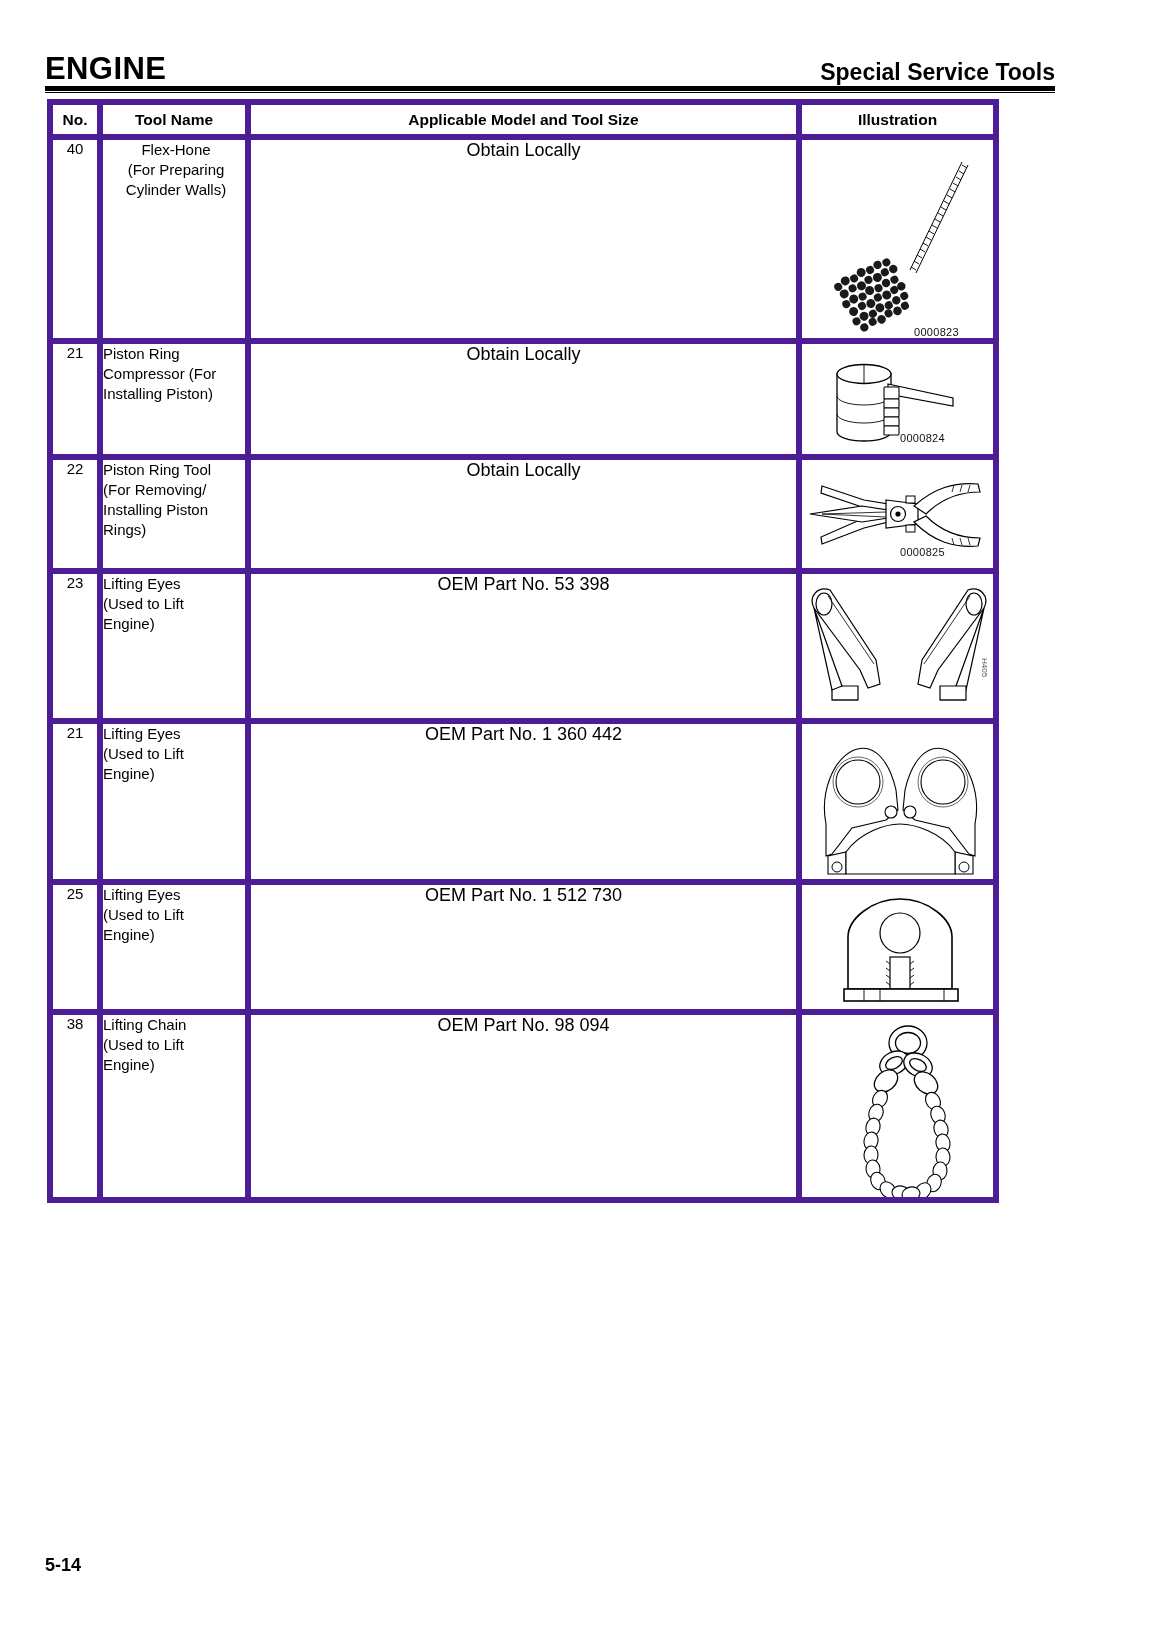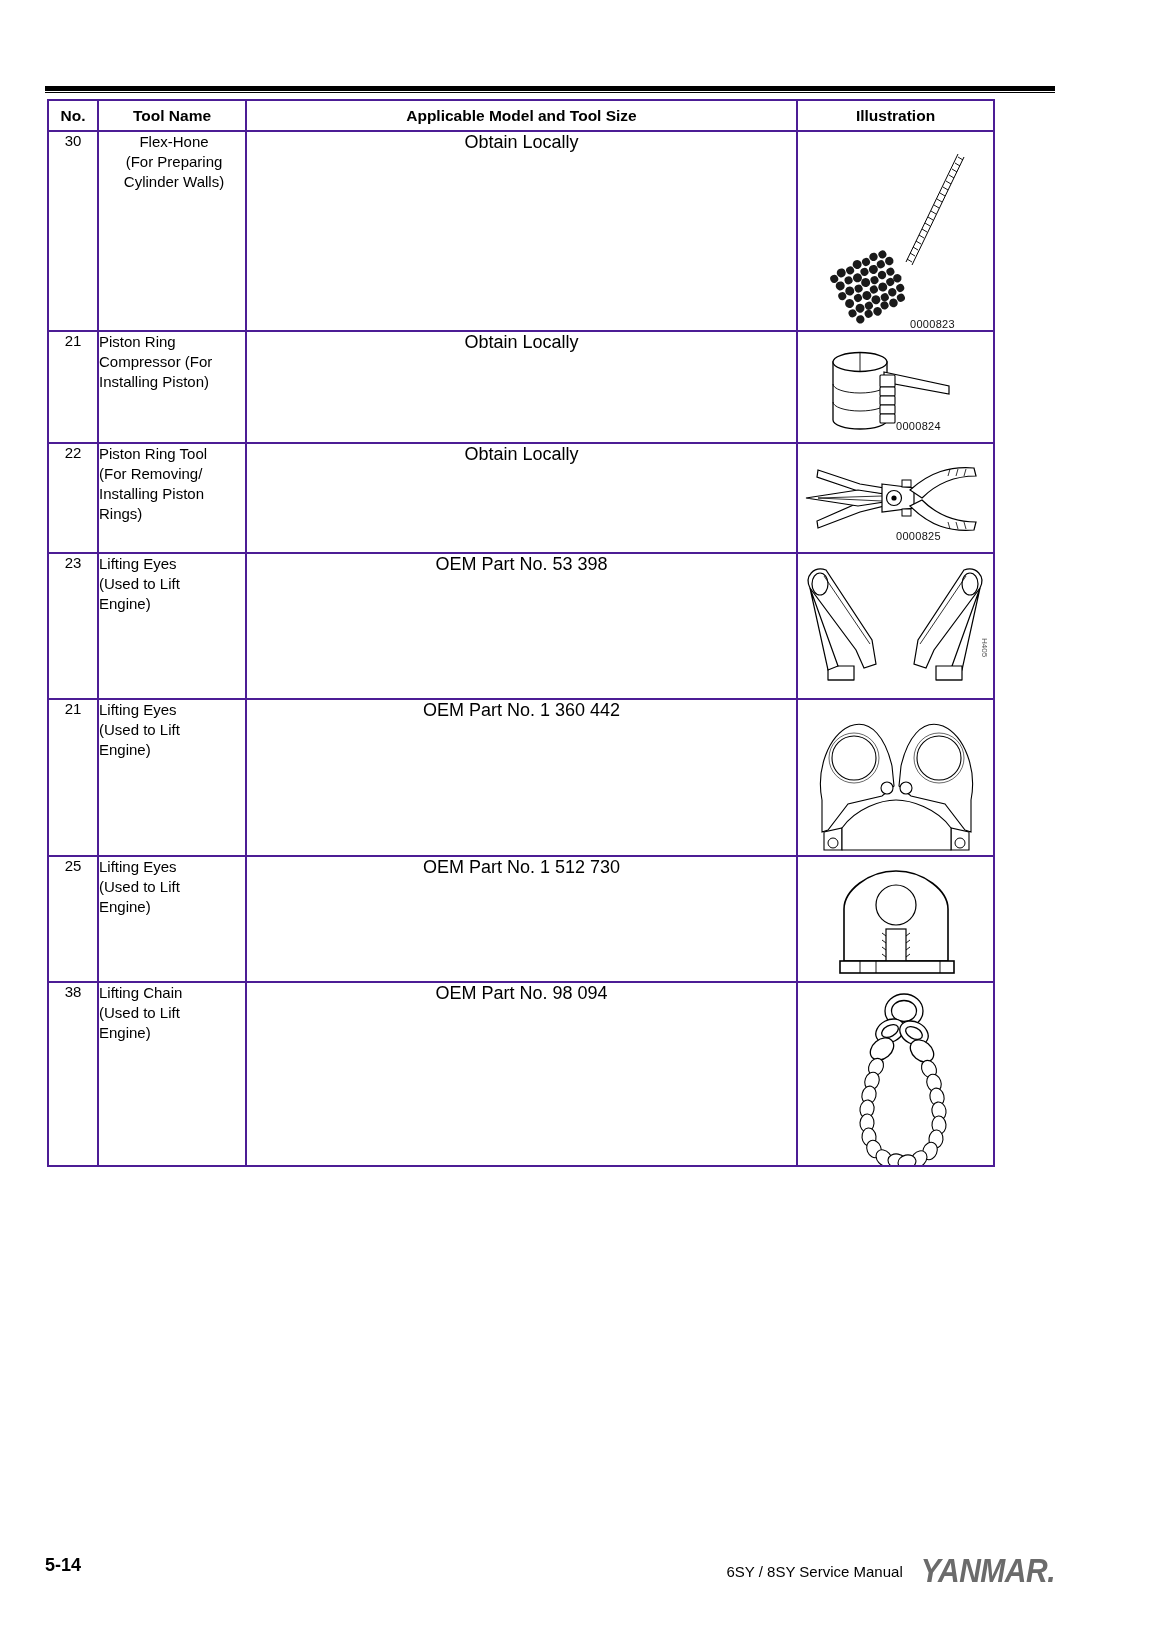--- a/index.html
+++ b/index.html
@@ -72,21 +72,21 @@
   .tool-table {
     position: absolute;
     left: 47px;
     top: 99px;
     width: 946px;
     border-collapse: collapse;
     table-layout: fixed;
   }
   .tool-table th,
   .tool-table td {
-    border: 2px solid #4c1d95;
+    border: 6px solid #4c1d95;
     padding: 0;
     vertical-align: top;
     background: #fff;
   }
   .tool-table thead th {
     height: 29px;
     font-size: 15.5px;
     font-weight: bold;
     text-align: center;
     vertical-align: middle;
@@ -192,41 +192,45 @@
     line-height: 1;
     white-space: nowrap;
     transform: scaleY(1.08);
   }
 </style>
 </head>
 <body>
 
 <div class="page">
 
+  <div class="header">
+    <div class="header-left">ENGINE</div>
+    <div class="header-right">Special Service Tools</div>
+  </div>
   <div class="header-rule"></div>
 
   <table class="tool-table">
     <colgroup>
       <col class="c-no">
         <col class="c-name">
         <col class="c-model">
         <col class="c-illus">
     </colgroup>
     <thead>
       <tr>
         <th>No.</th>
         <th>Tool Name</th>
         <th>Applicable Model and Tool Size</th>
         <th>Illustration</th>
       </tr>
     </thead>
     <tbody>
 
       <tr class="r20">
-        <td class="cell-no">30</td>
+        <td class="cell-no">40</td>
         <td class="cell-name center">Flex-Hone
 (For Preparing
 Cylinder Walls)</td>
         <td class="cell-model">Obtain Locally</td>
         <td class="cell-illus">
           <div class="illus-wrap">
             <svg width="197" height="198" viewBox="0 0 197 198">
 
               <g stroke="#000" stroke-width="1" fill="none">
                 <line x1="108" y1="130" x2="160" y2="22"></line>
@@ -575,19 +579,15 @@
             <span class="illus-code vertical" style="right:4px; bottom:6px;"></span>
           </div>
         </td>
       </tr>
 
     </tbody>
   </table>
 
   <div class="footer">
     <div class="footer-page">5-14</div>
-    <div class="footer-right">
-      <div class="footer-manual">6SY / 8SY Service Manual</div>
-      <div class="footer-logo">YANMAR.</div>
-    </div>
   </div>
 
 </div>
 
 </body></html>

